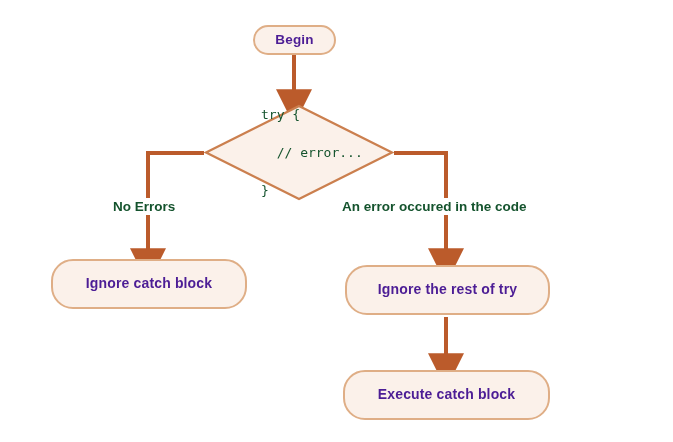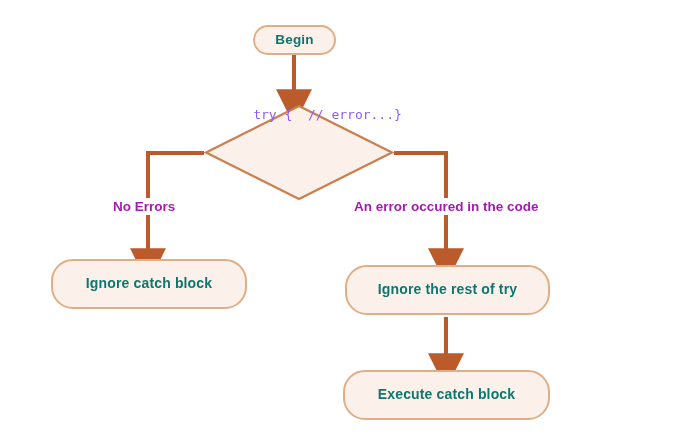--- a/index.html
+++ b/index.html
@@ -29,21 +29,21 @@
   
   .node {
     position: absolute;
     box-sizing: border-box;
     background: #fbf1ea;
     border: 2px solid #dfae86;
     border-radius: 22px;
     display: flex;
     align-items: center;
     justify-content: center;
-    color: #0f766e;
+    color: #4c1d95;
     font-weight: bold;
     letter-spacing: .15px;
     z-index: 3;
   }
   .node-label {
     display: block;
     text-align: center;
     line-height: 1.1;
   }
 
@@ -91,49 +91,49 @@
     left: 0;
     top: 0;
   }
   .decision-code {
     position: absolute;
     left: 0;
     top: 0;
     width: 190px;
     height: 97px;
     display: flex;
-    flex-direction: row;
-    justify-content: center;
+    flex-direction: column;
+    justify-content: space-between;
     font-family: "DejaVu Sans Mono", "Liberation Mono", monospace;
     font-size: 13px;
     line-height: 1.62;
-    color: #8b5cf6;
+    color: #14532d;
     padding-left: 57px;
     box-sizing: border-box;
     white-space: pre;
   }
   .decision-code span { display: block; }
 
   
   .branch-label {
     position: absolute;
-    color: #a21caf;
+    color: #14532d;
     font-weight: bold;
     font-size: 13.5px;
     white-space: nowrap;
     z-index: 4;
     background: #ffffff;
     padding: 1px 2px;
   }
   #label-no-errors {
     left: 111px;
     top: 198px;
   }
   #label-error {
-    left: 352px;
+    left: 340px;
     top: 198px;
   }
 </style>
 </head>
 <body>
 
 <div id="canvas">
 
   <svg id="edges" viewBox="0 0 673 442" width="673" height="442" xmlns="http://www.w3.org/2000/svg">
     <defs>

